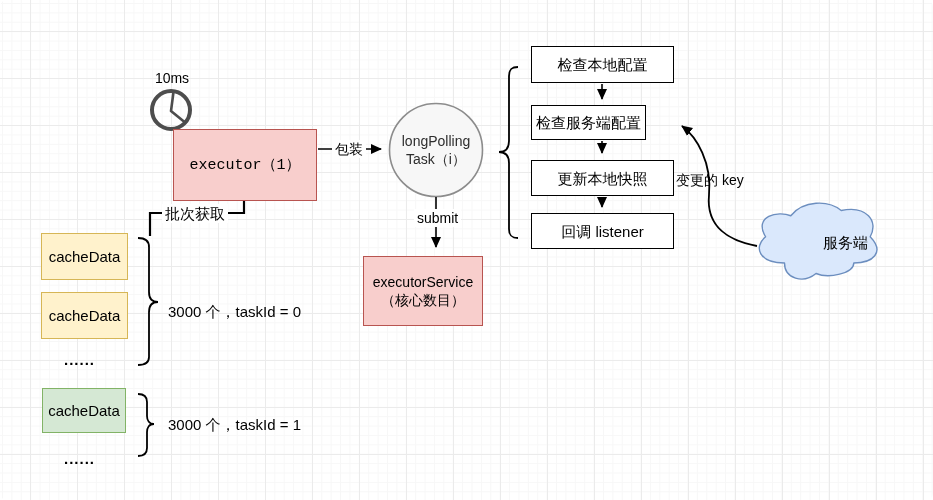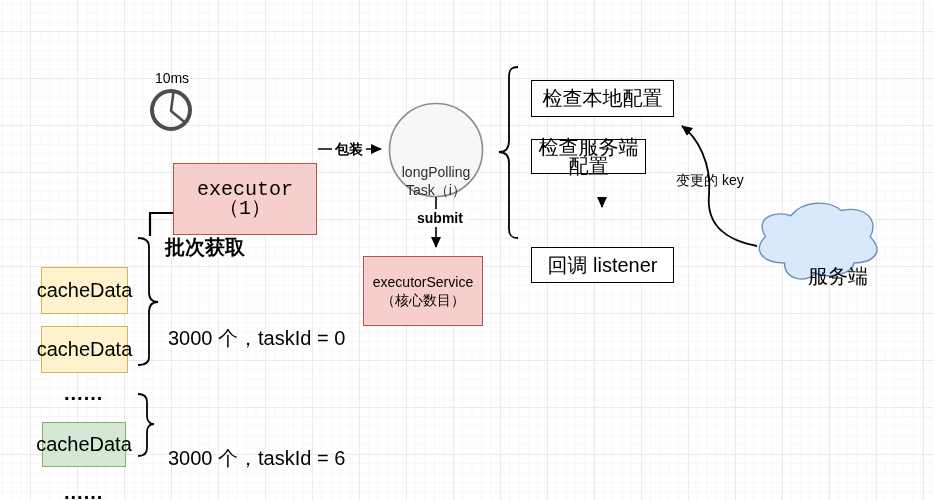--- a/index.html
+++ b/index.html
@@ -17,25 +17,25 @@
     border-radius:7px;
   }
   .layer{position:absolute;left:0;top:0;width:933px;height:500px;}
   .node{position:absolute;display:flex;align-items:center;justify-content:center;
         text-align:center;box-sizing:border-box;color:#000;}
   .pink{background:#F8CECC;border:1.6px solid #B85450;}
   .yellow{background:#FFF2CC;border:1.4px solid #D6B656;}
   .green{background:#D5E8D4;border:1.4px solid #82B366;}
   .white{background:#fff;border:1.8px solid #000;}
   .lbl{position:absolute;color:#000;white-space:nowrap;}
-  .lbl.bg{background:#fff;padding:0 3px;font-weight:bold;}
+  .lbl.bg{background:#fff;padding:0 3px;}
   .fs14{font-size:14px;line-height:18px;}
-  .fs15{font-size:20px;line-height:19px;margin-top:34px;}
+  .fs15{font-size:15px;line-height:19px;}
   .two-line{flex-direction:column;}
-  .circle-text{color:#2d2d2d;margin-top:31px;}
+  .circle-text{color:#2d2d2d;}
   .ellipsis{letter-spacing:1px;font-weight:bold;}
 </style>
 </head>
 <body>
 
 <div class="canvas">
 
   <svg class="layer" viewBox="0 0 933 500" xmlns="http://www.w3.org/2000/svg">
     <defs>
       <marker id="ah" markerUnits="userSpaceOnUse" markerWidth="13" markerHeight="12" refX="10" refY="5" orient="auto">
@@ -97,38 +97,41 @@
     <span>executorService</span>
     <span>（核心数目）</span>
   </div>
 
   <div class="node white fs15" style="left:531px;top:46px;width:143px;height:37px;">
     <span>检查本地配置</span>
   </div>
   <div class="node white fs15" style="left:531px;top:105px;width:115px;height:35px;">
     <span>检查服务端配置</span>
   </div>
+  <div class="node white fs15" style="left:531px;top:160px;width:143px;height:36px;">
+    <span>更新本地快照</span>
+  </div>
   <div class="node white fs15" style="left:531px;top:213px;width:143px;height:36px;">
     <span>回调 listener</span>
   </div>
 
   <div class="lbl fs14" style="left:676px;top:171px;">变更的 key</div>
 
   <div class="lbl fs15" style="left:768px;top:233px;width:100px;text-align:right;">服务端</div>
 
   <div class="lbl bg fs15" style="left:162px;top:204px;">批次获取</div>
 
   <div class="node yellow fs15" style="left:41px;top:233px;width:87px;height:47px;">
     <span>cacheData</span>
   </div>
   <div class="node yellow fs15" style="left:41px;top:292px;width:87px;height:47px;">
     <span>cacheData</span>
   </div>
   <div class="lbl fs15 ellipsis" style="left:64px;top:350px;">......</div>
-  <div class="lbl fs15" style="left:168px;top:295px;">3000 个，taskId = 0</div>
+  <div class="lbl fs15" style="left:168px;top:302px;">3000 个，taskId = 0</div>
 
   <div class="node green fs15" style="left:42px;top:388px;width:84px;height:45px;">
     <span>cacheData</span>
   </div>
   <div class="lbl fs15 ellipsis" style="left:64px;top:449px;">......</div>
-  <div class="lbl fs15" style="left:168px;top:415px;">3000 个，taskId = 6</div>
+  <div class="lbl fs15" style="left:168px;top:415px;">3000 个，taskId = 1</div>
 
 </div>
 
 </body></html>

